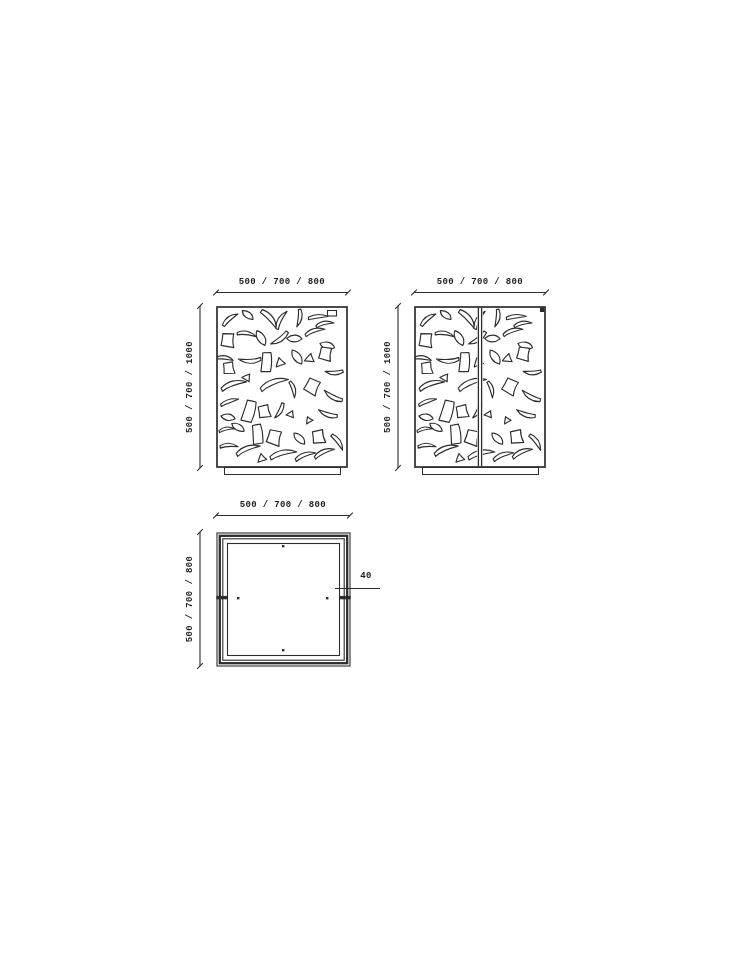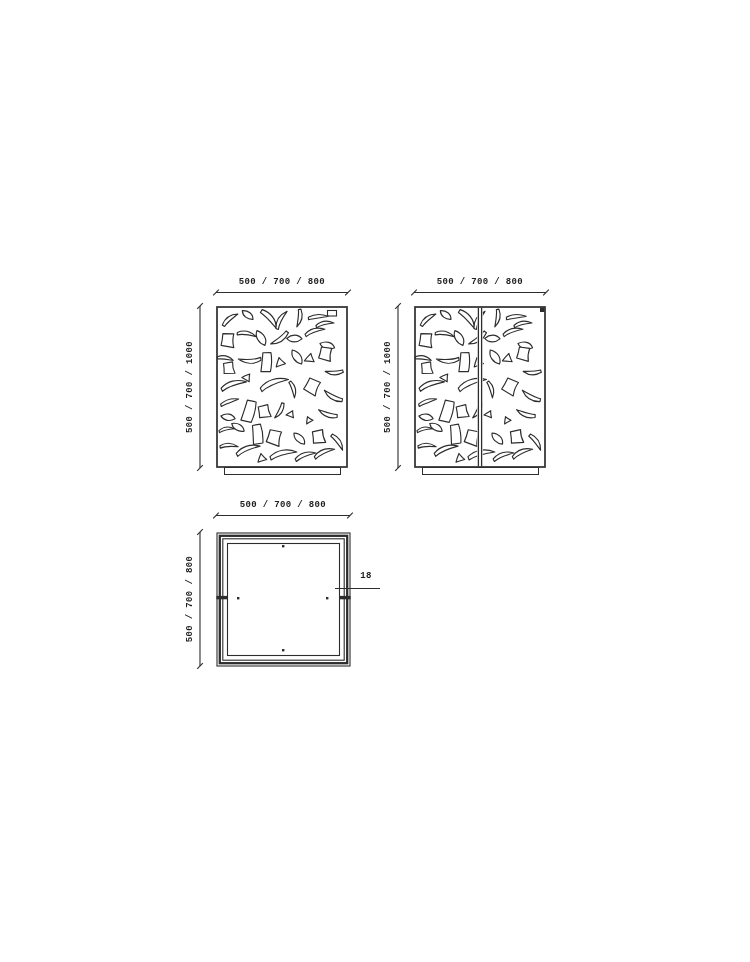--- a/index.html
+++ b/index.html
@@ -195,16 +195,16 @@
       <rect class="fillb" x="21" y="65" width="2.4" height="2.4"></rect>
       <rect class="fillb" x="110" y="65" width="2.4" height="2.4"></rect>
       <rect class="fillb" x="66" y="117" width="2.4" height="2.4"></rect>
 
       <rect class="fillb" x="0.5" y="63.9" width="10.5" height="3.4"></rect>
       <rect class="fillb" x="124" y="63.9" width="10.5" height="3.4"></rect>
 
       <line class="ln" x1="119" y1="56.5" x2="164" y2="56.5"></line>
     </svg>
 
-    <div class="dim-label label-23" style="left:353px;top:571px">18</div>
+    <div class="dim-label label-23" style="left:353px;top:571px">40</div>
   </section>
 
 </div>
 
 </body></html>

